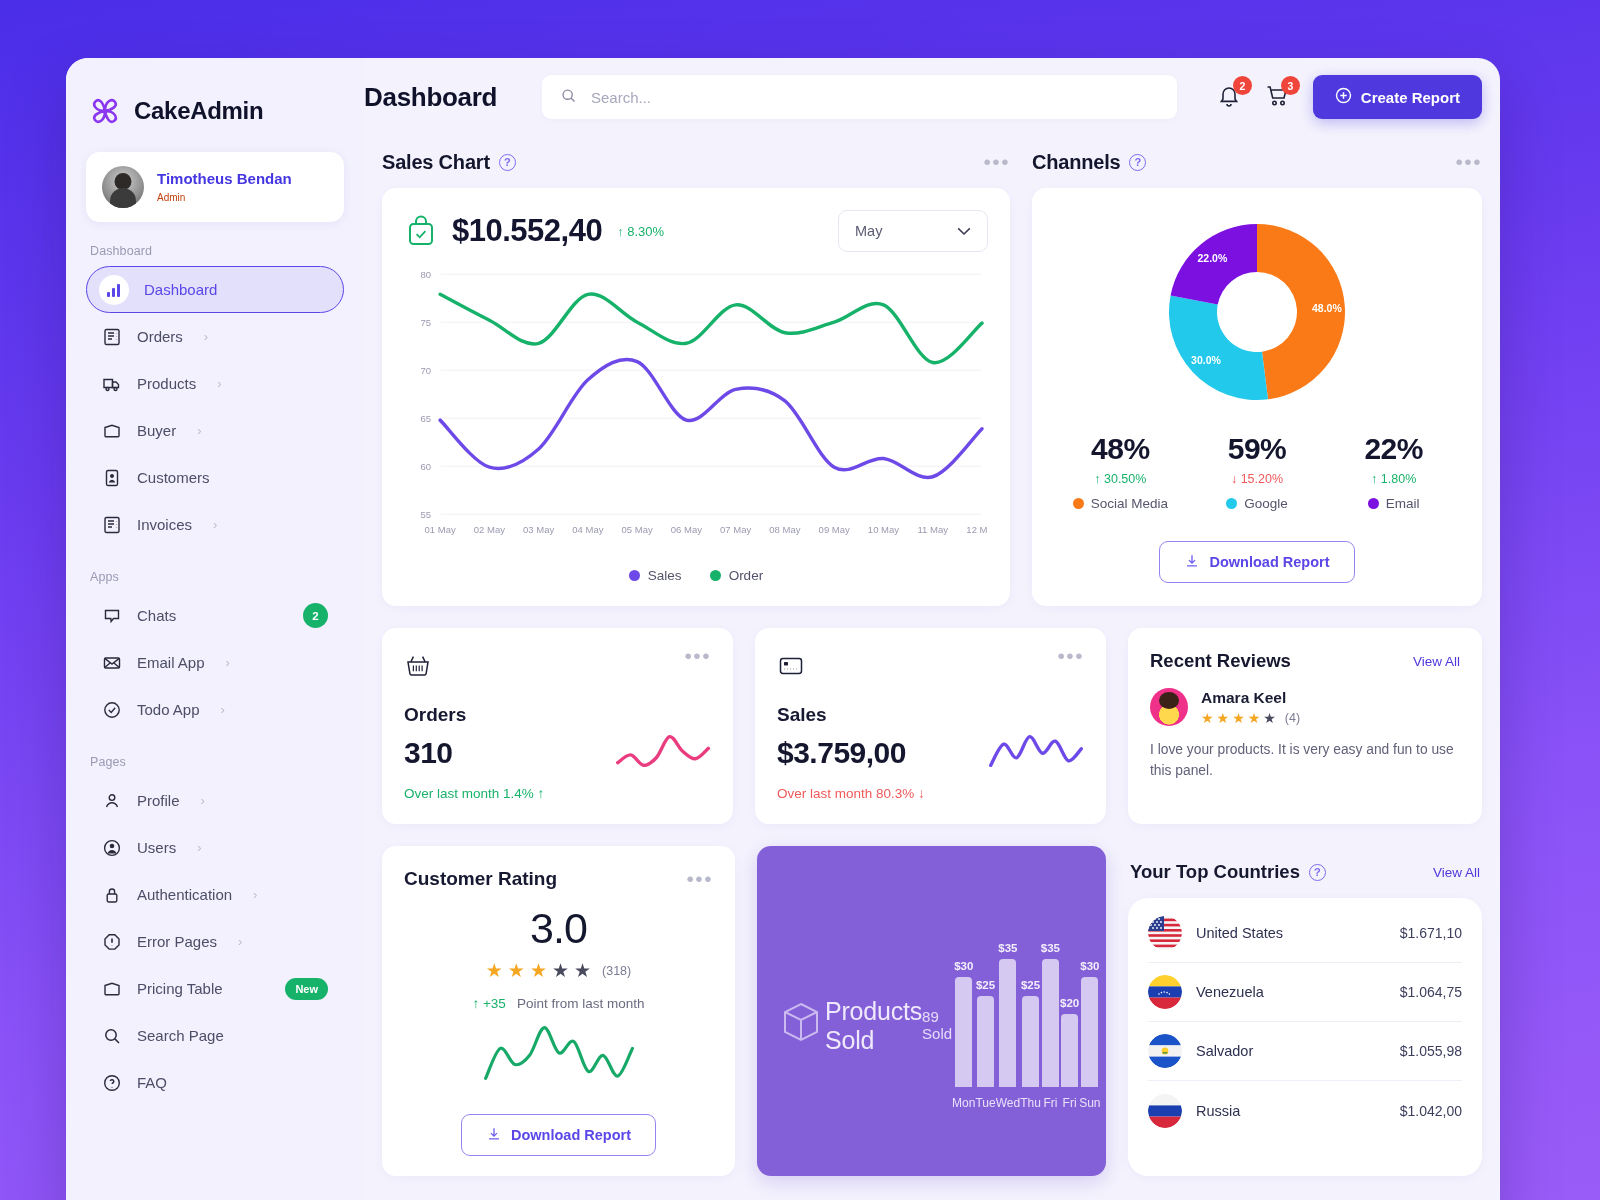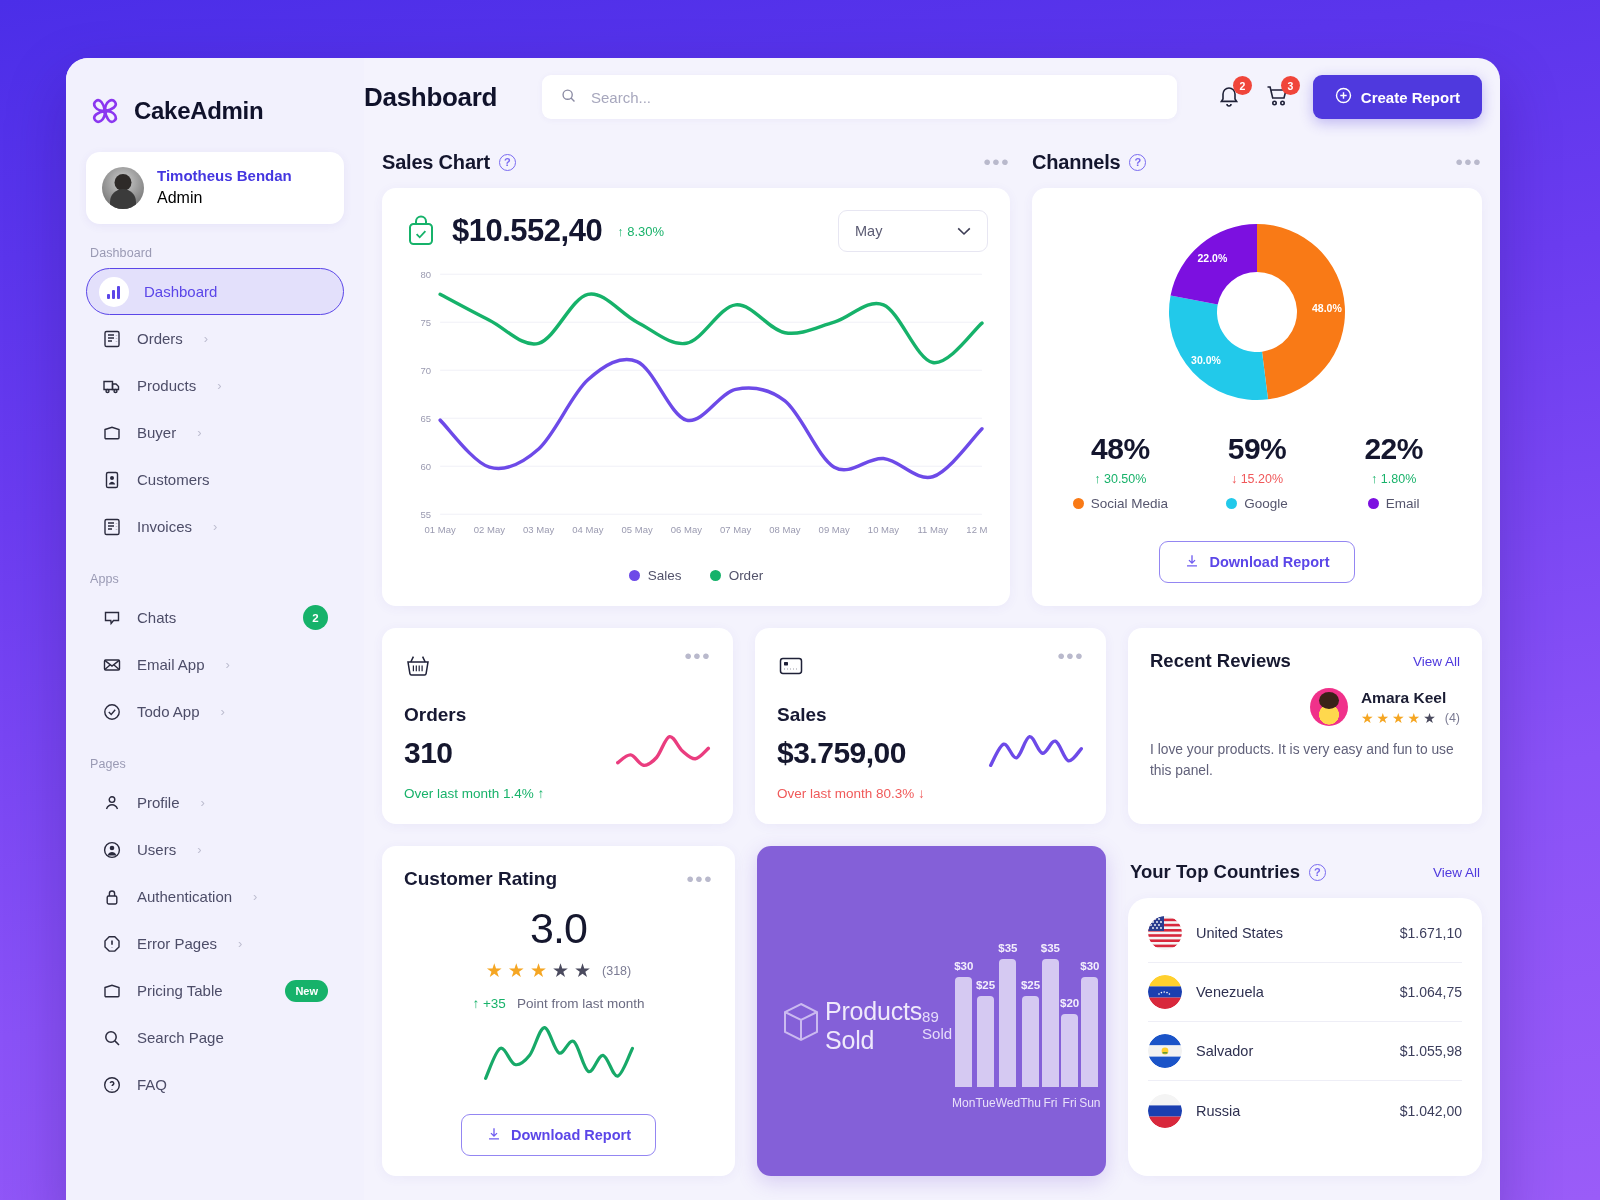--- a/index.html
+++ b/index.html
@@ -36,21 +36,21 @@
   .avatar::after{
     content:""; position:absolute; left:50%; top:52%; width:26px; height:26px;
     transform:translate(-50%,0); border-radius:13px 13px 0 0;
     background:#3b3b3b;
   }
   .avatar::before{
     content:""; position:absolute; left:50%; top:16%; width:17px; height:17px;
     transform:translateX(-50%); border-radius:50%; background:#2e2a28;
   }
   .user-name { font-size:15px; font-weight:700; color:#4436e0; line-height:1.35; }
-  .user-role { font-size:16px; color:#000000; line-height:1.5; }
+  .user-role { font-size:10px; color:#c2410c; line-height:1.5; }
 
   .nav-section { font-size:12.5px; color:#9a9ab4; padding:22px 0 8px 24px; letter-spacing:.1px; }
   .nav-list { list-style:none; }
   .nav-item {
     display:flex; align-items:center; gap:15px; height:47px;
     margin:0 20px; padding:0 16px; border-radius:24px; cursor:pointer;
     font-size:15px; color:#4d4d68; position:relative;
   }
   .nav-item.active {
     background:#e3e0fb; border:1.5px solid #5b46e8; color:#5b46e8; font-weight:500;
@@ -150,21 +150,21 @@
   .stat-mid { display:flex; align-items:center; margin-top:8px; }
   .stat-val { font-size:30px; font-weight:600; color:#15172e; letter-spacing:-.5px; }
   .stat-spark { margin-left:auto; }
   .stat-foot { font-size:13.5px; margin-top:14px; }
   .stat-foot.up { color:#18b26a; } .stat-foot.down { color:#f05a5a; }
 
   .reviews-card { flex:0 0 354px; padding:22px 22px 20px 22px; height:196px; }
   .rev-head { display:flex; align-items:center; }
   .rev-title { font-size:18.5px; font-weight:700; color:#16182f; }
   .view-all { margin-left:auto; font-size:13.5px; color:#4f39de; cursor:pointer; }
-  .rev-person { display:flex; align-items:center; gap:13px; margin-top:16px;justify-content:flex-end; }
+  .rev-person { display:flex; align-items:center; gap:13px; margin-top:16px; }
   .rev-av {
     width:38px; height:38px; border-radius:50%; flex:0 0 38px;
     background:radial-gradient(circle at 50% 70%, #ffd84d 0 30%, #f0318a 31%);
     position:relative; overflow:hidden;
   }
   .rev-av::before{
     content:""; position:absolute; left:50%; top:4px; transform:translateX(-50%);
     width:20px; height:17px; border-radius:50%; background:#3a2218;
   }
   .rev-name { font-size:15.5px; font-weight:600; color:#1a1c33; }

